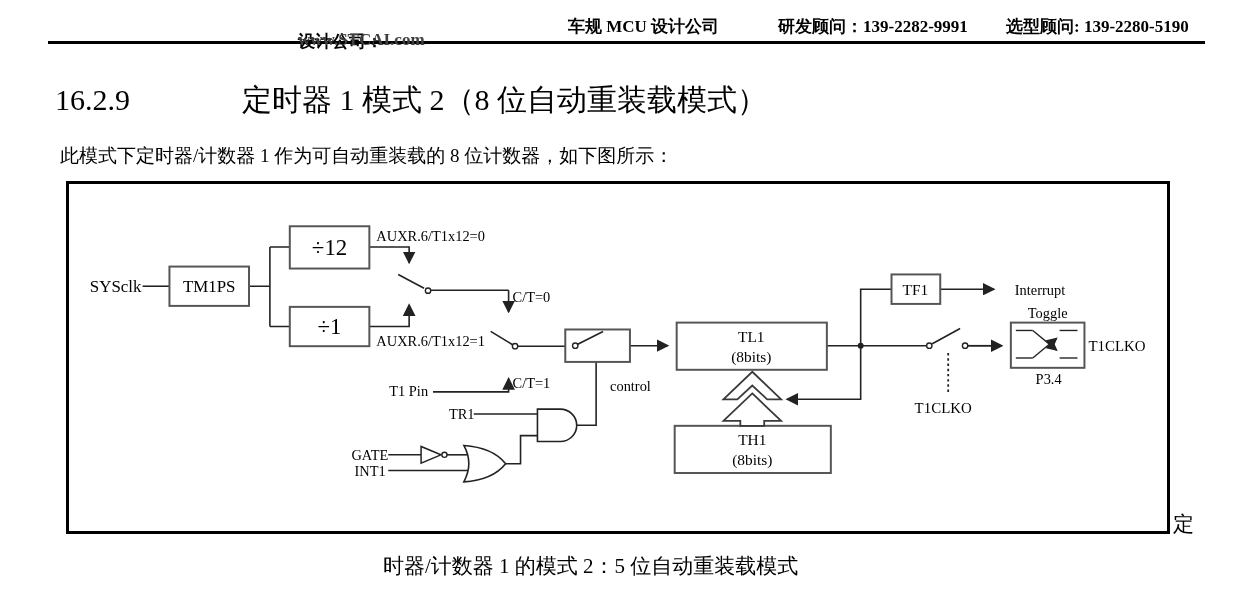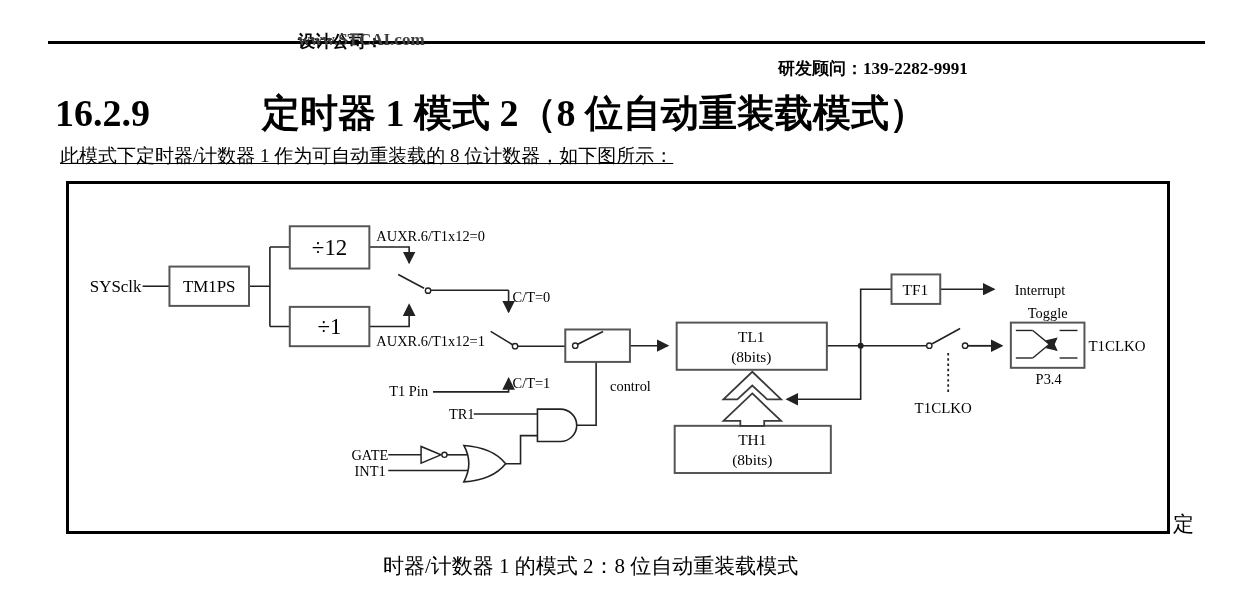--- a/index.html
+++ b/index.html
@@ -7,43 +7,45 @@
     width:1252px;height:610px;position:relative;background:#ffffff;
     font-family:"Liberation Serif","DejaVu Serif",serif;color:#000;overflow:hidden;
   }
   
   .hdr{position:absolute;left:48px;top:0;width:1157px;height:41px;border-bottom:3px solid #000;}
   .hdr span{position:absolute;top:15px;font-size:17px;font-weight:bold;white-space:nowrap;}
   .hdr .h-title{left:12px;}
   .hdr .h-site{left:250px;}
   .hdr .h-url{color:#404040;}
   .hdr .h-co{left:520px;}
-  .hdr .h-rd{left:730px;margin-top:42px;}
+  .hdr .h-rd{left:730px;}
   .hdr .h-sel{left:958px;}
   
-  .sec{position:absolute;left:55px;top:88px;font-size:38px;font-weight:bold;white-space:nowrap;}
+  .sec{position:absolute;left:55px;top:80px;font-size:30px;font-weight:normal;white-space:nowrap;}
   .sec .num{display:inline-block;}
   .sec .ttl{display:inline-block;margin-left:112px;}
-  .intro{position:absolute;left:60px;top:143px;font-size:19px;white-space:nowrap;text-decoration:underline;}
+  .intro{position:absolute;left:60px;top:143px;font-size:19px;white-space:nowrap;}
   
   .fig-box{position:absolute;left:66px;top:181px;width:1104px;height:353px;border:3px solid #000;box-sizing:border-box;background:#fff;}
   .fig-box svg{display:block;width:100%;height:100%;}
   .cap-overflow{position:absolute;left:1173px;top:510px;font-size:21px;}
   .caption{position:absolute;left:383px;top:552px;font-size:21px;white-space:nowrap;}
   svg text{font-family:"Liberation Serif","DejaVu Serif",serif;fill:#000;}
 </style>
 </head>
 <body>
 
 <div class="hdr">
   <span class="h-site">
       <span>设计公司：</span>
       <span class="h-url">www.STCAI.com</span>
     </span>
+  <span class="h-co">车规 MCU 设计公司</span>
   <span class="h-rd">研发顾问：139-2282-9991</span>
+  <span class="h-sel">选型顾问: 139-2280-5190</span>
 </div>
 
 <div class="sec">
   <span class="num">16.2.9</span><span class="ttl">定时器 1 模式 2（8 位自动重装载模式）</span>
 </div>
 
 <div class="intro">此模式下定时器/计数器 1 作为可自动重装载的 8 位计数器，如下图所示：</div>
 
 <div class="fig-box">
 <svg viewBox="0 0 1104 353" preserveAspectRatio="none">
@@ -158,13 +160,13 @@
   <text x="851" y="113" font-size="15.5" text-anchor="middle">TF1</text>
   <text x="951" y="113" font-size="14.5">Interrupt</text>
   <text x="984" y="136" font-size="14.5" text-anchor="middle">Toggle</text>
   <text x="1025" y="170" font-size="15">T1CLKO</text>
   <text x="985" y="203" font-size="14.5" text-anchor="middle">P3.4</text>
   <text x="879" y="233" font-size="15" text-anchor="middle">T1CLKO</text>
 </svg>
 </div>
 
 <div class="cap-overflow">定</div>
-<div class="caption">时器/计数器 1 的模式 2：8 位自动重装载模式</div>
+<div class="caption">时器/计数器 1 的模式 2：5 位自动重装载模式</div>
 
 </body></html>

